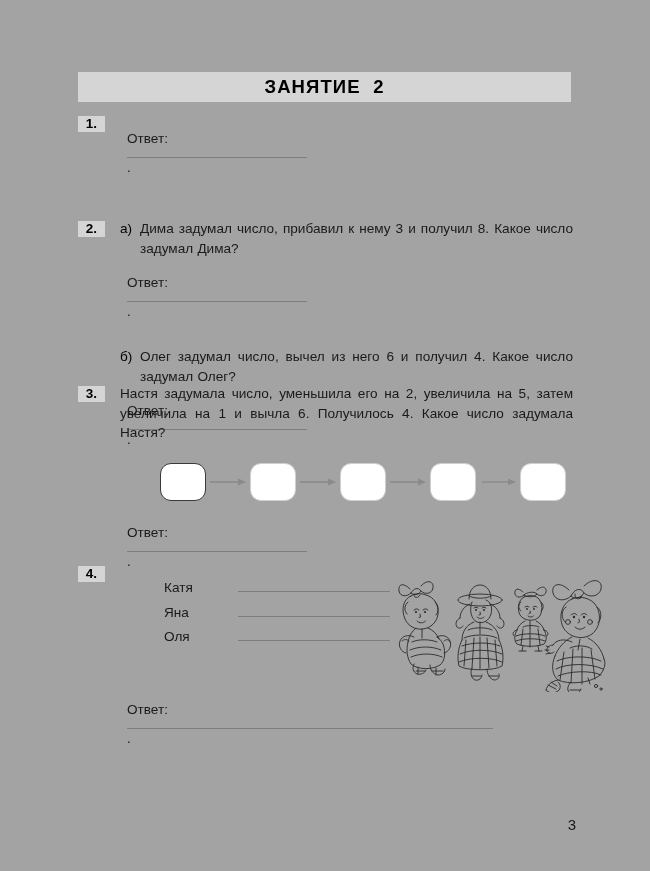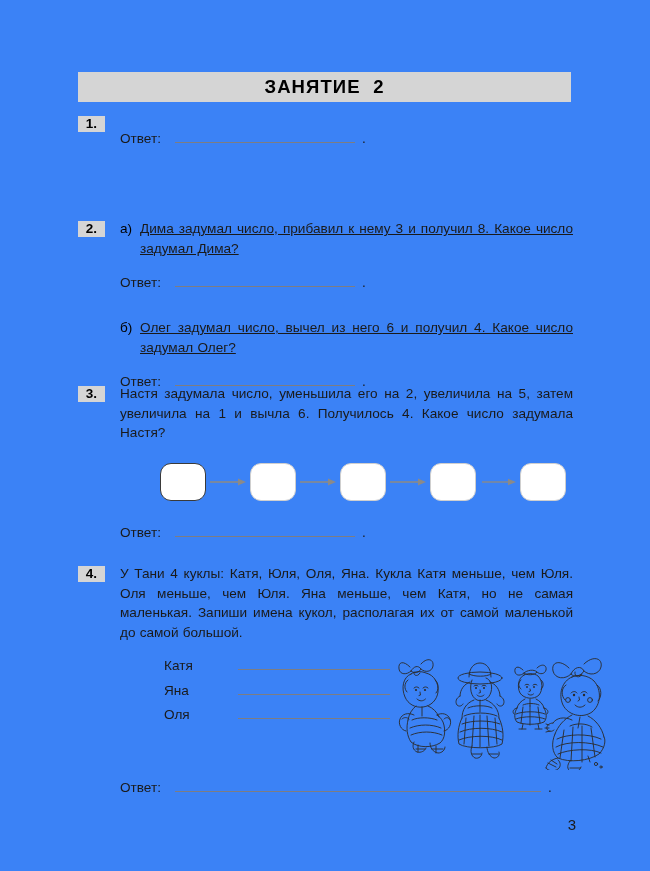--- a/index.html
+++ b/index.html
@@ -15,21 +15,21 @@
     font-family: "Liberation Sans", sans-serif;
     color: #000000;
     overflow: hidden;
   }
 
   .page {
     position: absolute;
     left: 0; top: 0;
     width: 650px;
     height: 871px;
-    background: #3b82f6;
+    background: #a3a3a3;
   }
 
   
   .lesson-header {
     position: absolute;
     left: 78px;
     top: 72px;
     width: 493px;
     height: 30px;
     background: #d5d5d5;
@@ -77,28 +77,29 @@
     color: #1a1a1a;
   }
 
   .sub-label {
     float: left;
     width: 20px;
     font-size: 13.6px;
     line-height: 19.5px;
   }
   .sub-wrap { overflow: hidden; }
-  .sub-wrap .ptext { margin-left: 20px; text-decoration: underline; }
+  .sub-wrap .ptext { margin-left: 20px; }
 
   
   .answer-row {
     display: flex;
     align-items: baseline;
     font-size: 13.6px;
     line-height: 19px;
+    flex-direction: column;
   }
   .answer-label {
     color: #1a1a1a;
     margin-right: 14px;
     white-space: pre;
   }
   .answer-rule {
     display: inline-block;
     width: 180px;
     border-bottom: 1.1px solid #7d7d82;
@@ -267,21 +268,20 @@
         <span class="answer-label">Ответ:</span>
         <span class="answer-rule"></span>
         <span class="answer-dot">.</span>
       </div>
     </div>
   </div>
 
   <div class="task" style="top:564px;">
     <div class="task-badge">4.</div>
     <div class="task-body">
-      <div class="ptext">У Тани 4 куклы: Катя, Юля, Оля, Яна. Кукла Катя меньше, чем Юля. Оля меньше, чем Юля. Яна меньше, чем Катя, но не самая маленькая. Запиши имена кукол, располагая их от самой маленькой до самой большой.</div>
 
       <div class="names-dolls">
 
         <div class="names-list">
           <div class="name-row">
             <span class="name-label">Катя</span>
             <span class="name-rule"></span>
           </div>
           <div class="name-row">
             <span class="name-label">Яна</span>

